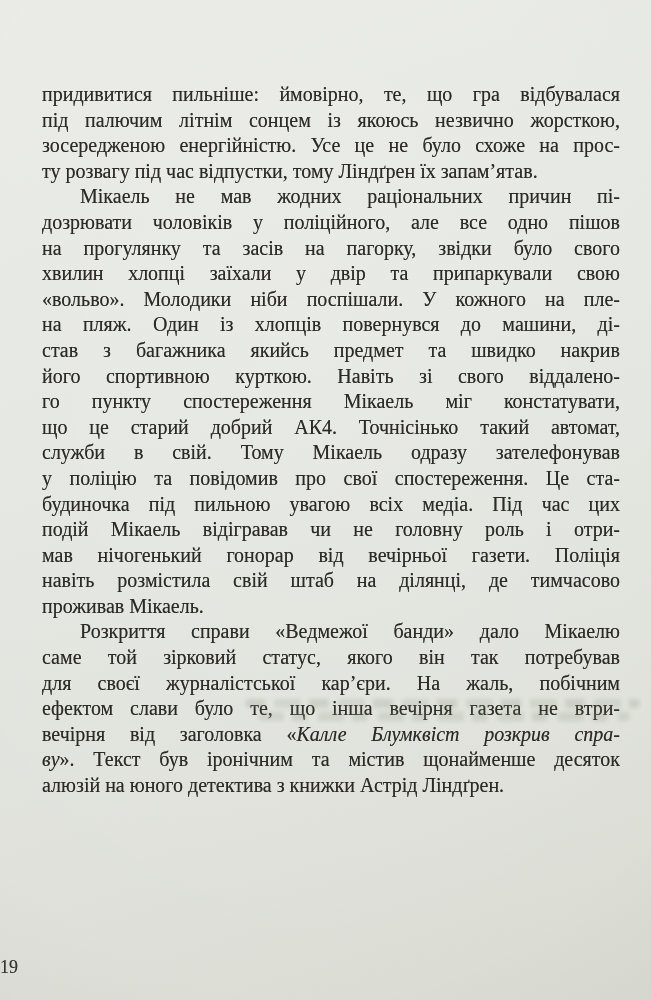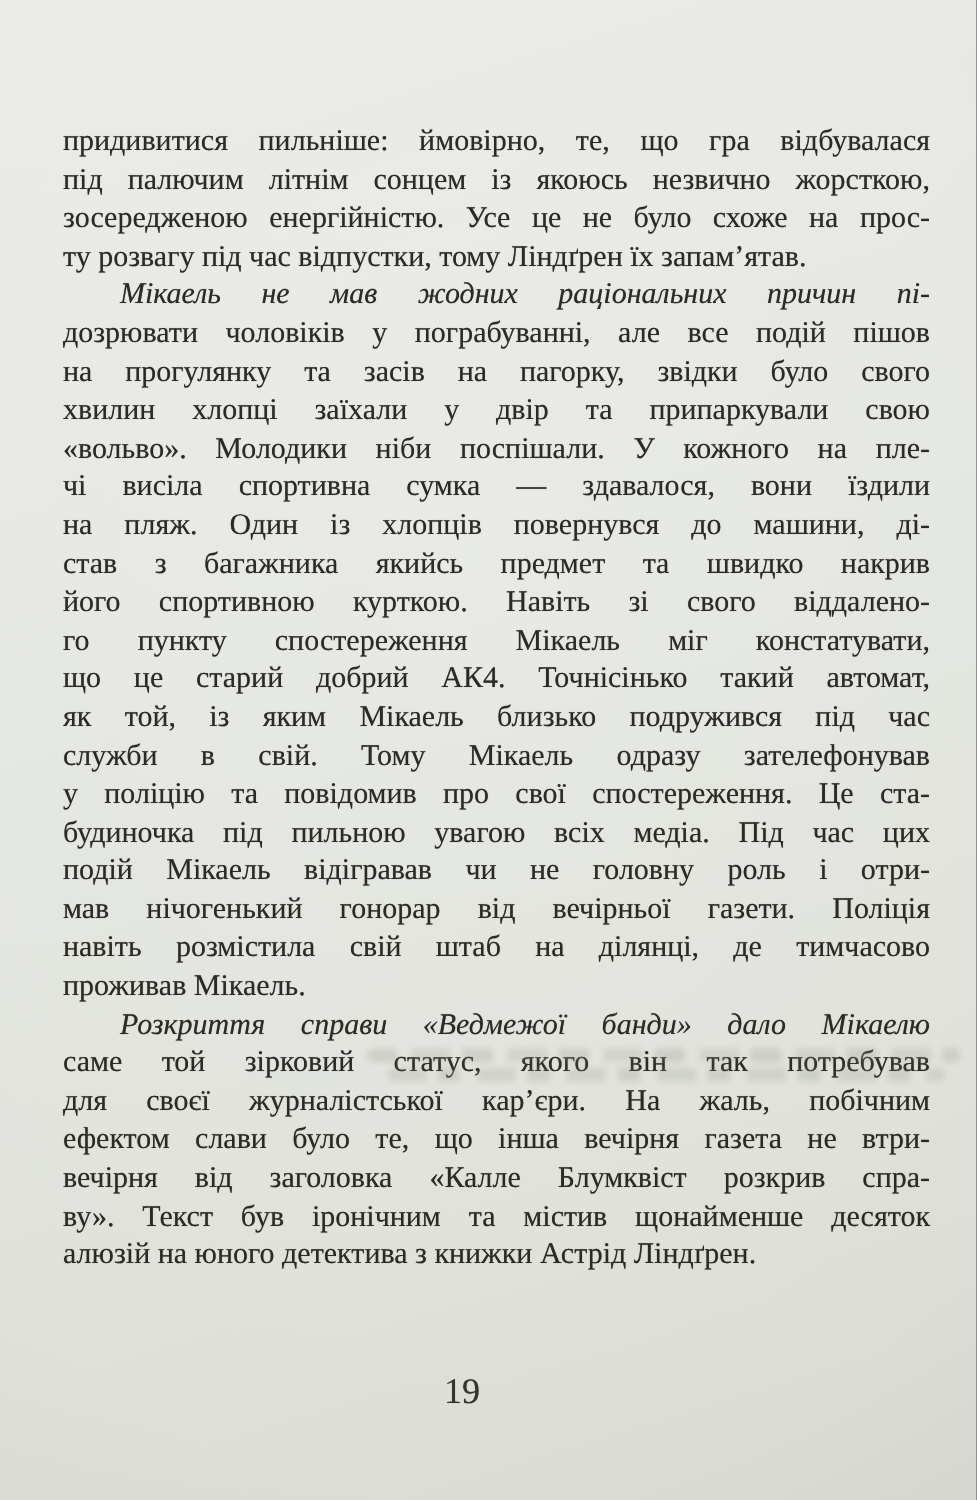--- a/index.html
+++ b/index.html
@@ -30,30 +30,29 @@
     line-height: 25.6px;
     color: #2b2a25;
     text-shadow: 0 0 0.5px rgba(40,40,34,0.55);
   }
   .line {
     text-align: justify;
     text-align-last: justify;
     height: 25.6px;
     overflow: visible;
   }
-  .line.indent { text-indent: 38px; font-style: italic; }
+  .line.indent { text-indent: 38px; }
   .line.end { text-align-last: left; }
-  .it { }
+  .it { font-style: italic; }
   .folio {
     position: absolute;
     left: 0;
-    top: 915px;
+    top: 957px;
     width: 616px;
-    text-align: center;
-    font-size: 24px;
+    font-size: 18px;
     color: #35342e;
     text-shadow: 0 0 0.5px rgba(40,40,34,0.5);
   }
   .ghost {
     position: absolute;
     border-radius: 5px;
     filter: blur(2.3px);
     opacity: 0.45;
     pointer-events: none;
   }
@@ -75,31 +74,29 @@
 
 <div class="page">
   <div class="vignette"></div>
 
   <div class="text-block">
       <div class="line"><span>придивитися пильніше: ймовірно, те, що гра відбувалася</span></div>
       <div class="line"><span>під палючим літнім сонцем із якоюсь незвично жорсткою,</span></div>
       <div class="line"><span>зосередженою енергійністю. Усе це не було схоже на прос-</span></div>
       <div class="line end"><span>ту розвагу під час відпустки, тому Ліндґрен їх запам’ятав.</span></div>
       <div class="line indent"><span>Мікаель не мав жодних раціональних причин пі-</span></div>
-      <div class="line"><span>дозрювати чоловіків у пограбуванні, але все подій пішов</span></div>
+      <div class="line"><span>дозрювати чоловіків у поліційного, але все одно пішов</span></div>
       <div class="line"><span>на прогулянку та засів на пагорку, звідки було свого</span></div>
       <div class="line"><span>хвилин хлопці заїхали у двір та припаркували свою</span></div>
       <div class="line"><span>«вольво». Молодики ніби поспішали. У кожного на пле-</span></div>
-      <div class="line"><span>чі висіла спортивна сумка — здавалося, вони їздили</span></div>
       <div class="line"><span>на пляж. Один із хлопців повернувся до машини, ді-</span></div>
       <div class="line"><span>став з багажника якийсь предмет та швидко накрив</span></div>
       <div class="line"><span>його спортивною курткою. Навіть зі свого віддалено-</span></div>
       <div class="line"><span>го пункту спостереження Мікаель міг констатувати,</span></div>
       <div class="line"><span>що це старий добрий АК4. Точнісінько такий автомат,</span></div>
-      <div class="line"><span>як той, із яким Мікаель близько подружився під час</span></div>
       <div class="line"><span>служби в свій. Тому Мікаель одразу зателефонував</span></div>
       <div class="line"><span>у поліцію та повідомив про свої спостереження. Це ста-</span></div>
       <div class="line"><span>будиночка під пильною увагою всіх медіа. Під час цих</span></div>
       <div class="line"><span>подій Мікаель відігравав чи не головну роль і отри-</span></div>
       <div class="line"><span>мав нічогенький гонорар від вечірньої газети. Поліція</span></div>
       <div class="line"><span>навіть розмістила свій штаб на ділянці, де тимчасово</span></div>
       <div class="line end"><span>проживав Мікаель.</span></div>
       <div class="line indent"><span>Розкриття справи «Ведмежої банди» дало Мікаелю</span></div>
       <div class="line"><span>саме той зірковий статус, якого він так потребував</span></div>
       <div class="line"><span>для своєї журналістської кар’єри. На жаль, побічним</span></div>

